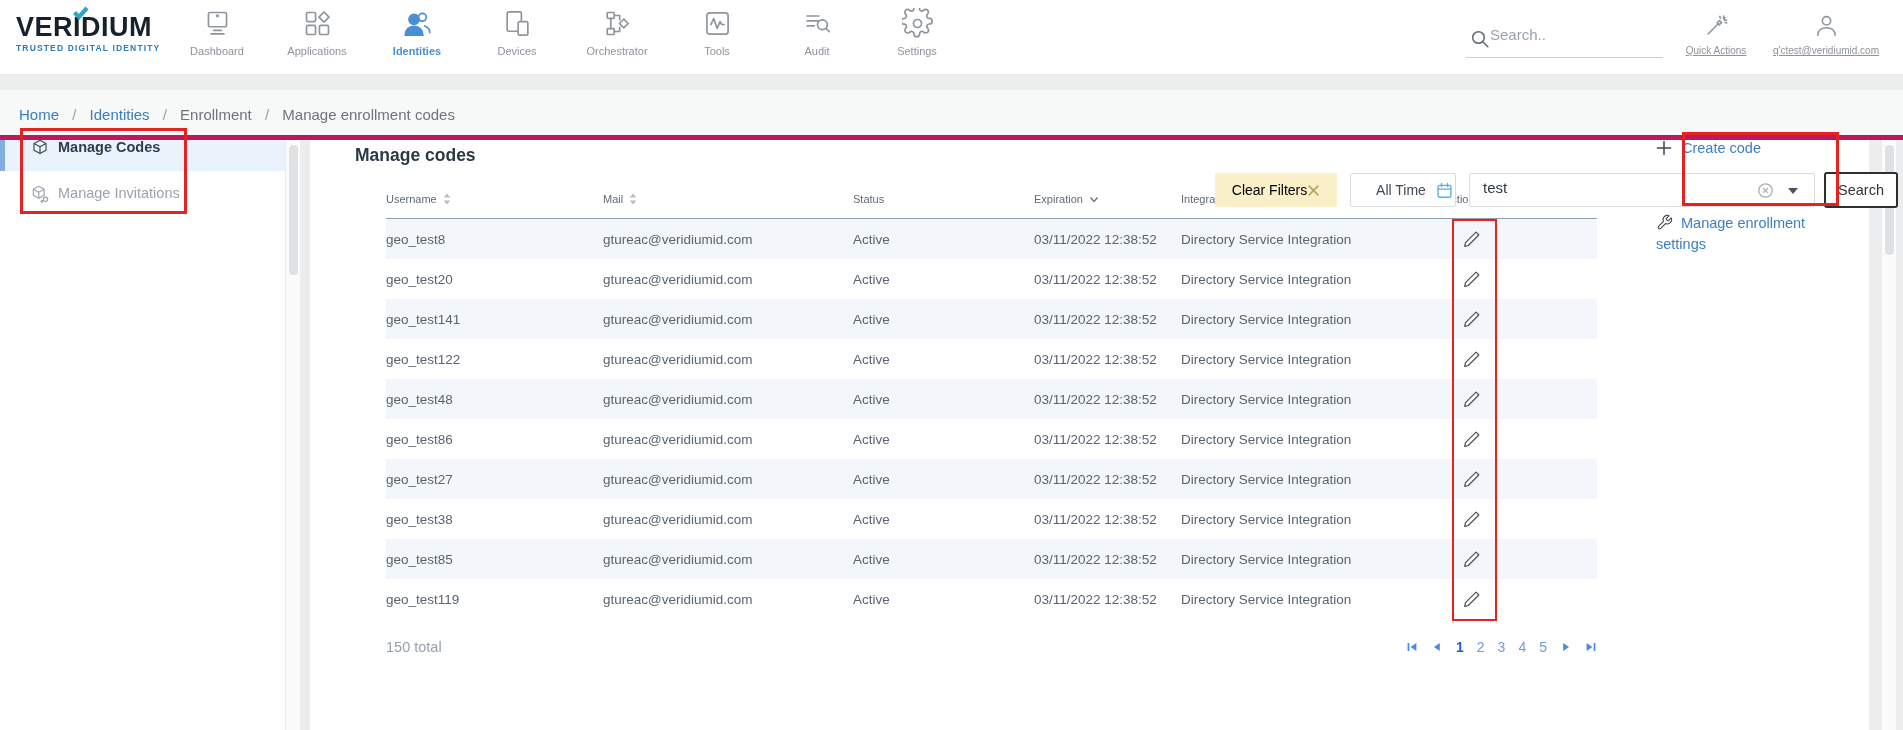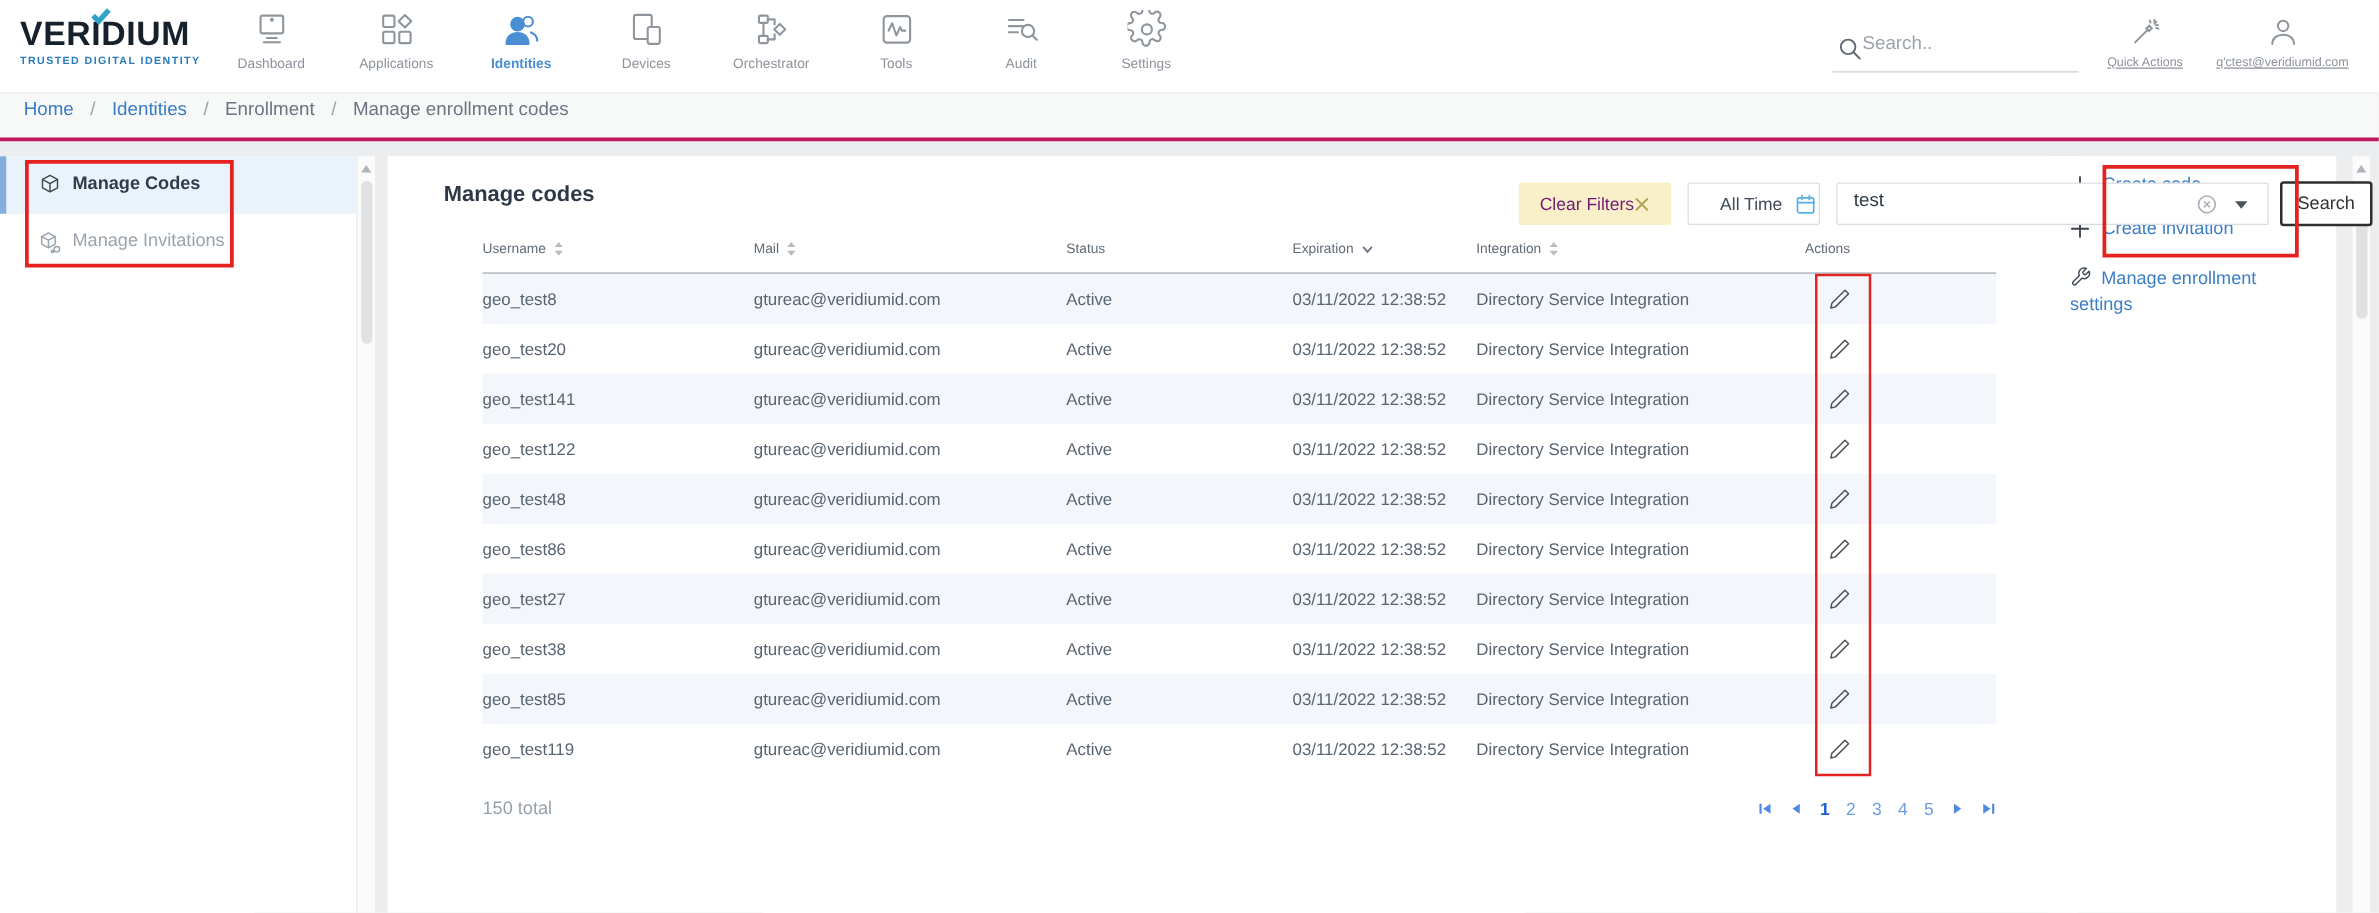--- a/index.html
+++ b/index.html
@@ -26,28 +26,28 @@
   #hdr-search input { position:absolute; left:24px; top:6px; width:150px; border:none; outline:none;
     font-size:15px; color:#5a646e; background:transparent; font-family:inherit; }
   #hdr-search input::placeholder { color:#9aa2ab; }
 
   .hdr-tool { position:absolute; top:12px; display:flex; flex-direction:column; align-items:center; cursor:pointer; }
   .hdr-tool .tool-label { font-size:10px; color:#8d939b; margin-top:6px; white-space:nowrap;text-decoration:underline; }
   #quick-actions { left:1670px; width:92px; }
   #user-menu { left:1756px; width:140px;justify-content:space-between; }
 
   
-  #crumbbar { position:absolute; left:0; top:63px; width:1903px; height:50px; background:#f7f8f8;
-    border-bottom:3px solid #be185d; z-index:4; }
+  #crumbbar { position:absolute; left:0; top:90px; width:1903px; height:50px; background:#f7f8f8;
+    border-bottom:5px solid #be185d; z-index:4; }
   #breadcrumb { position:absolute; left:19px; top:16px; font-size:15px; color:#6b7580; }
   #breadcrumb .crumb-link { color:#3a7cc4; cursor:pointer; }
   #breadcrumb .crumb-sep { color:#98a1aa; margin:0 9px; }
 
   #clear-filters { position:absolute; left:1215px; top:83px; width:122px; height:34px; background:#f9efc8;
-    border:none; border-radius:2px; font-size:14px; color:#701a75; display:flex; align-items:center;
+    border:none; border-radius:2px; font-size:14px; color:#000000; display:flex; align-items:center;
     justify-content:center; cursor:pointer; font-family:inherit; }
   #time-filter { position:absolute; left:1350px; top:83px; width:106px; height:34px; background:#fff;
     border:1px solid #d9dde0; border-radius:2px; font-size:14px; color:#3f4a55; display:flex;
     align-items:center; justify-content:center; gap:9px; cursor:pointer; font-family:inherit;padding-left:24px; }
   #filter-search { position:absolute; left:1469px; top:83px; width:346px; height:34px; background:#fff;
     border:1px solid #d9dde0; border-radius:2px; }
   #filter-search input { position:absolute; left:13px; top:5px; width:270px; border:none; outline:none;
     font-size:15px; color:#2f3a45; font-family:inherit; }
   #filter-search .clear-circle { position:absolute; right:40px; top:8px; cursor:pointer; }
   #filter-search .dd-caret { position:absolute; right:16px; top:14px; width:0; height:0;

